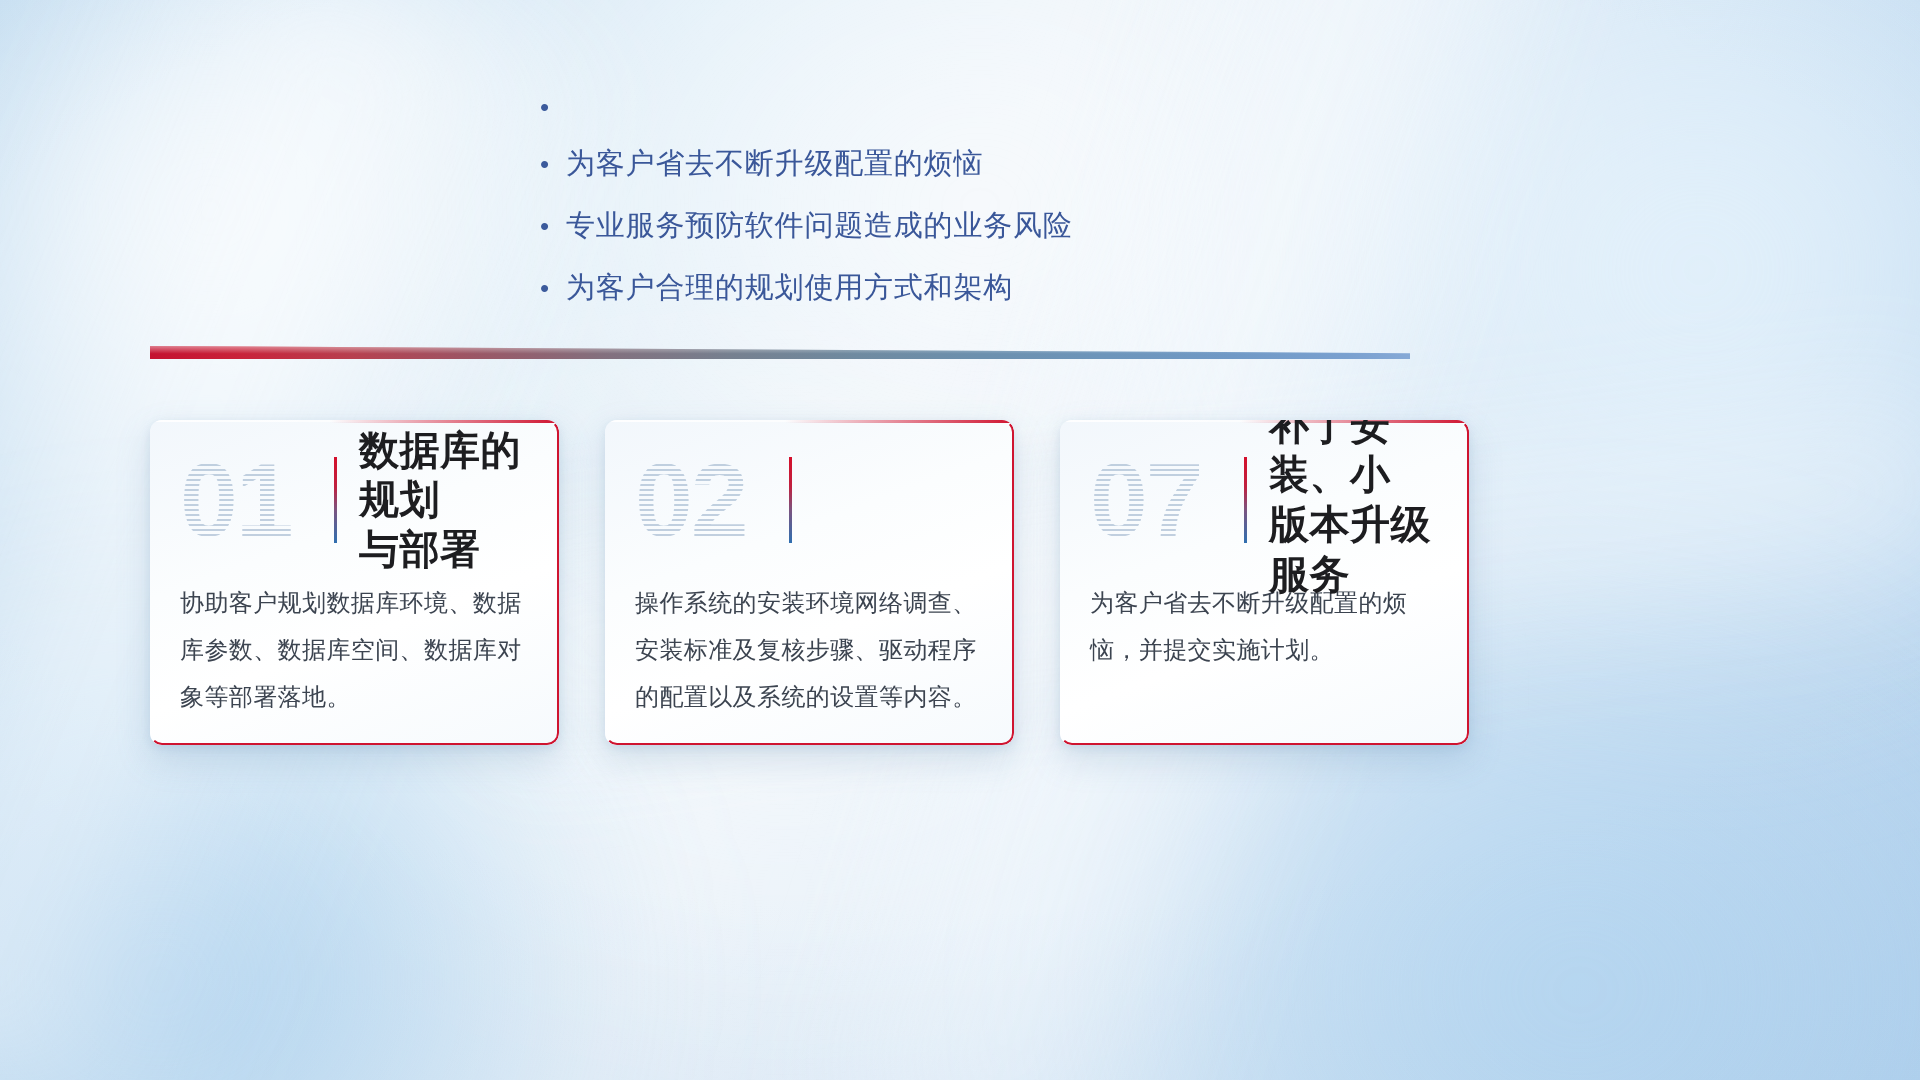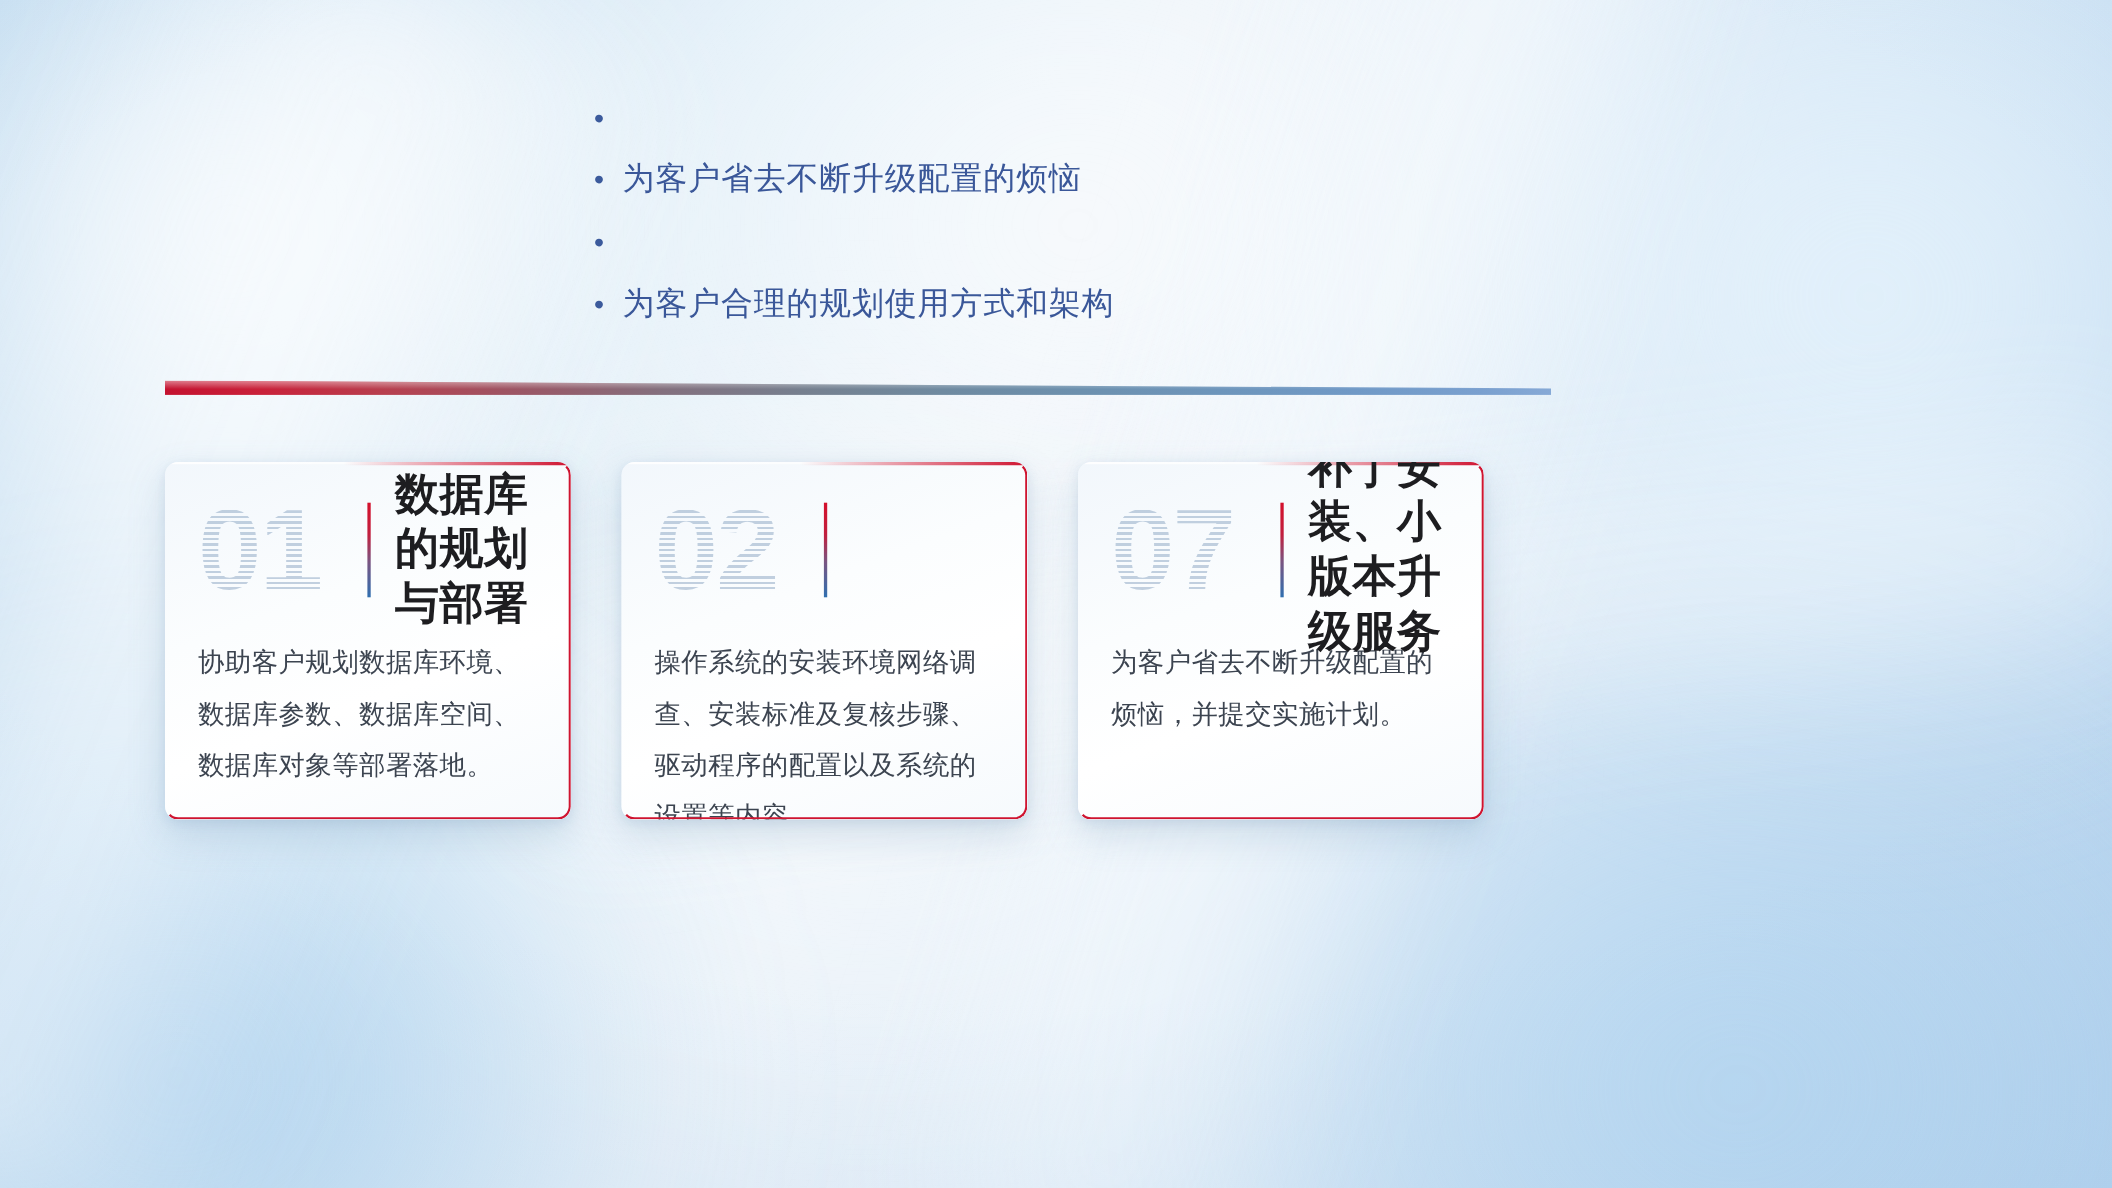--- a/index.html
+++ b/index.html
@@ -102,21 +102,21 @@
   }
 
   
   .cards{
     position:absolute;left:150px;top:420px;
     width:1320px;
     display:flex;gap:46px;z-index:5;
   }
   .card{
     position:relative;
-    width:369px;
+    width:409px;
     height:325px;
     box-sizing:border-box;
     border-radius:12px;
     background:
       linear-gradient(160deg,#f2f7fc 0%,#fbfdfe 38%,#ffffff 62%,#f6fafd 100%);
     box-shadow:
       0 14px 34px rgba(95,135,175,.22),
       0 3px 10px rgba(95,135,175,.14);
     overflow:hidden;
   }
@@ -213,20 +213,21 @@
     <span class="bullet-dot">•</span>
   </div>
 
   <div class="bullet-row">
     <span class="bullet-dot">•</span>
     <span class="bullet-text">为客户省去不断升级配置的烦恼</span>
   </div>
 
   <div class="bullet-row">
     <span class="bullet-dot">•</span>
+    <span class="bullet-text">专业服务预防软件问题造成的业务风险</span>
   </div>
 
   <div class="bullet-row">
     <span class="bullet-dot">•</span>
     <span class="bullet-text">为客户合理的规划使用方式和架构</span>
   </div>
 
 </div>
 
 <div class="divider-wrap">

